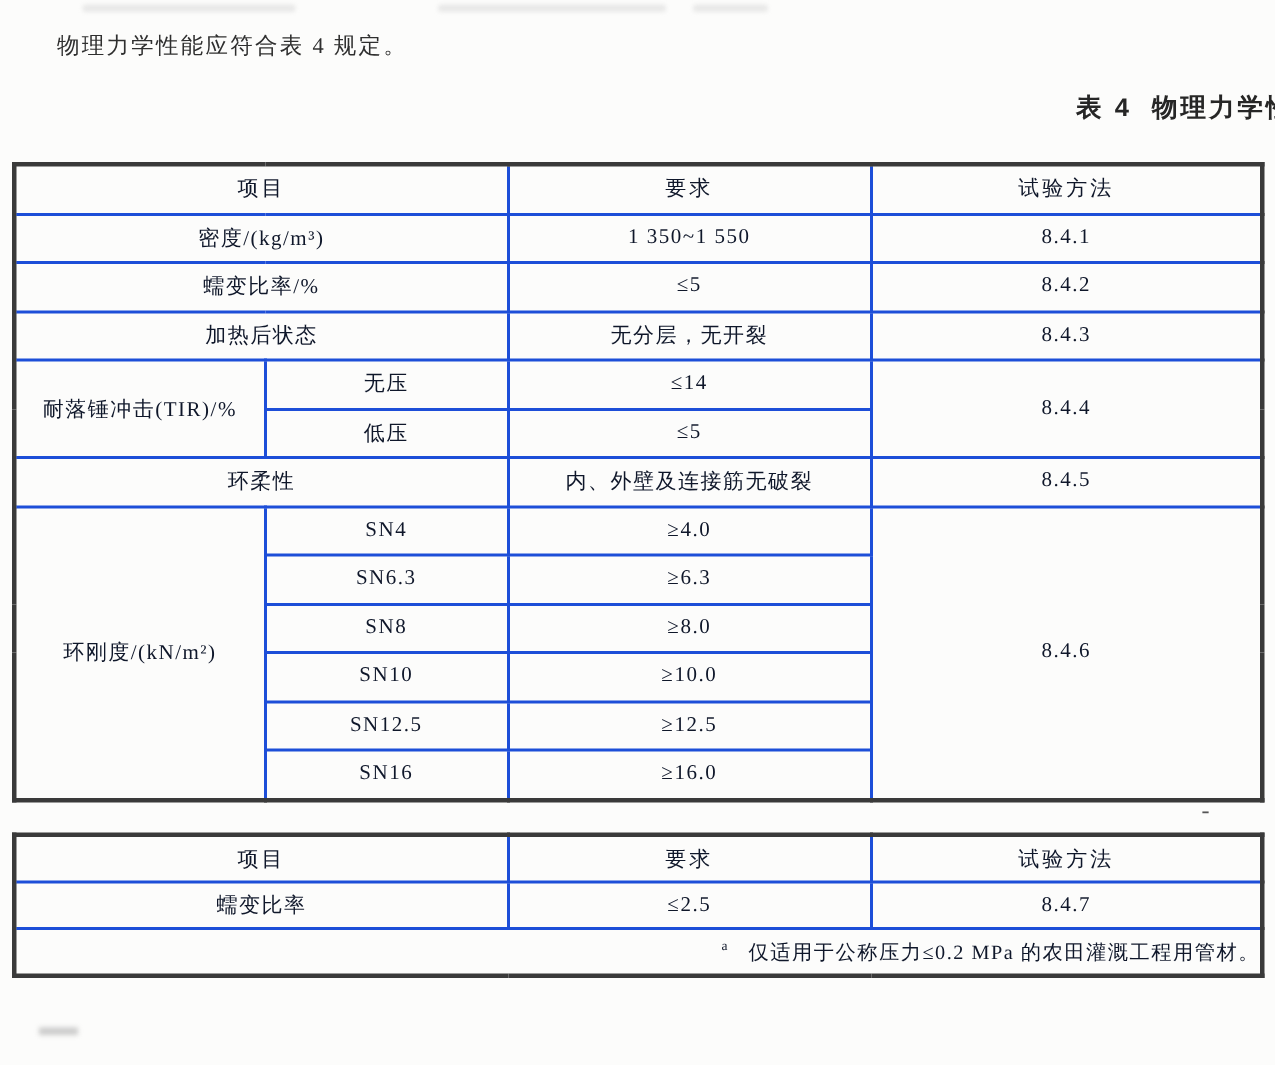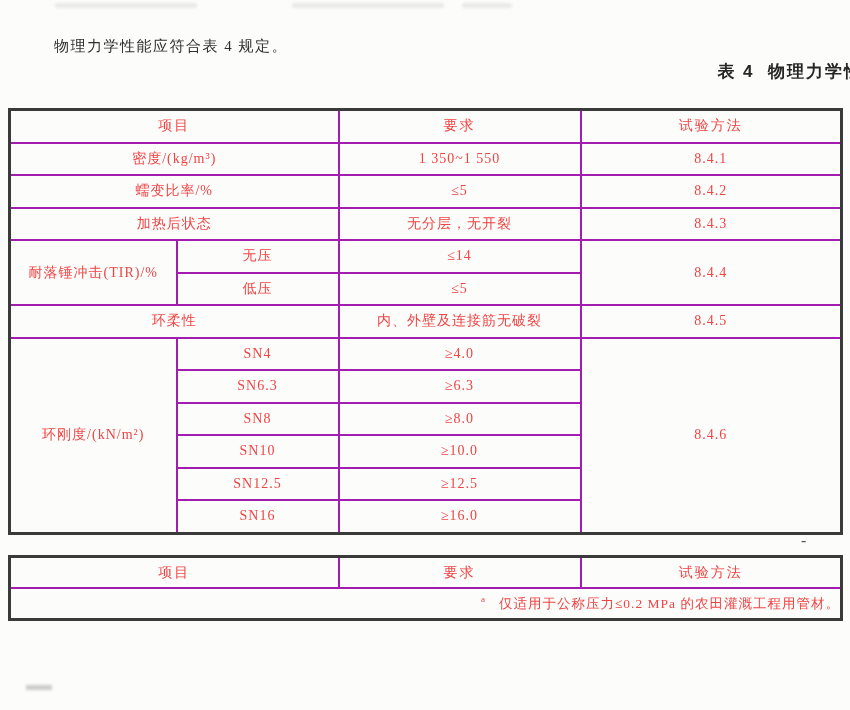--- a/index.html
+++ b/index.html
@@ -16,41 +16,41 @@
   }
   .top-artifact .a1{ left:55px;  width:142px; }
   .top-artifact .a2{ left:292px; width:152px; }
   .top-artifact .a3{ left:462px; width:50px; }
   .bottom-smudge{
     position:absolute; left:26px; top:685px; width:26px; height:5px;
     background:#9a9a9a; filter:blur(1.6px); opacity:.5;
   }
 
   .intro{
-    position:absolute; left:38px; top:21px; margin:16px;
+    position:absolute; left:38px; top:21px; margin:0;
     font-size:15px; letter-spacing:1.5px; white-space:pre; color:#2f2f2f;
   }
   .tbl-title{
     position:absolute; left:0; top:60px; width:100%; margin:0;
     text-align:right; font-size:17px; font-weight:bold;
     font-family:"Liberation Sans","DejaVu Sans",sans-serif;
     letter-spacing:2px; white-space:pre; color:#262626;padding-left:32px;
   }
 
   table.gb{
     position:absolute; left:8px; width:832px;
     border-collapse:collapse; table-layout:fixed;
     border:3px solid #3a3a3a;
   }
   table.t1{ top:108px; }
   table.t2{ top:555px; }
   .gb td{
-    border:2px solid #a21caf;
+    border:2px solid #1d4ed8;
     text-align:center; vertical-align:middle;
-    font-size:14px; letter-spacing:1px; color:#ef4444;
+    font-size:14px; letter-spacing:1px; color:#0f172a;
     padding:0; overflow:hidden;
   }
   .t1 td{ height:30.5px; }
   .t2 td{ height:29px; }
   .gb td.hd{ letter-spacing:2px; }
   .gb sup{ font-size:9px; line-height:0; }
   td.footnote{
     text-align:right; padding-left:44px; font-size:13.5px; letter-spacing:1px;
   }
   td.footnote sup{ margin-right:13px; }
@@ -157,19 +157,24 @@
         <col class="col-c">
         <col class="col-d">
     </colgroup>
     <tbody>
         <tr>
       <td class="hd">项目</td>
       <td class="hd">要求</td>
       <td class="hd">试验方法</td>
     </tr>
     <tr>
+      <td>蠕变比率</td>
+      <td>≤2.5</td>
+      <td>8.4.7</td>
+    </tr>
+    <tr>
       <td colspan="3" class="footnote"><sup>a</sup><span>仅适用于公称压力≤0.2 MPa 的农田灌溉工程用管材。</span></td>
     </tr>
   </tbody>
     </table>
 
   <div class="bottom-smudge"></div>
 </div>
 
 </body></html>

